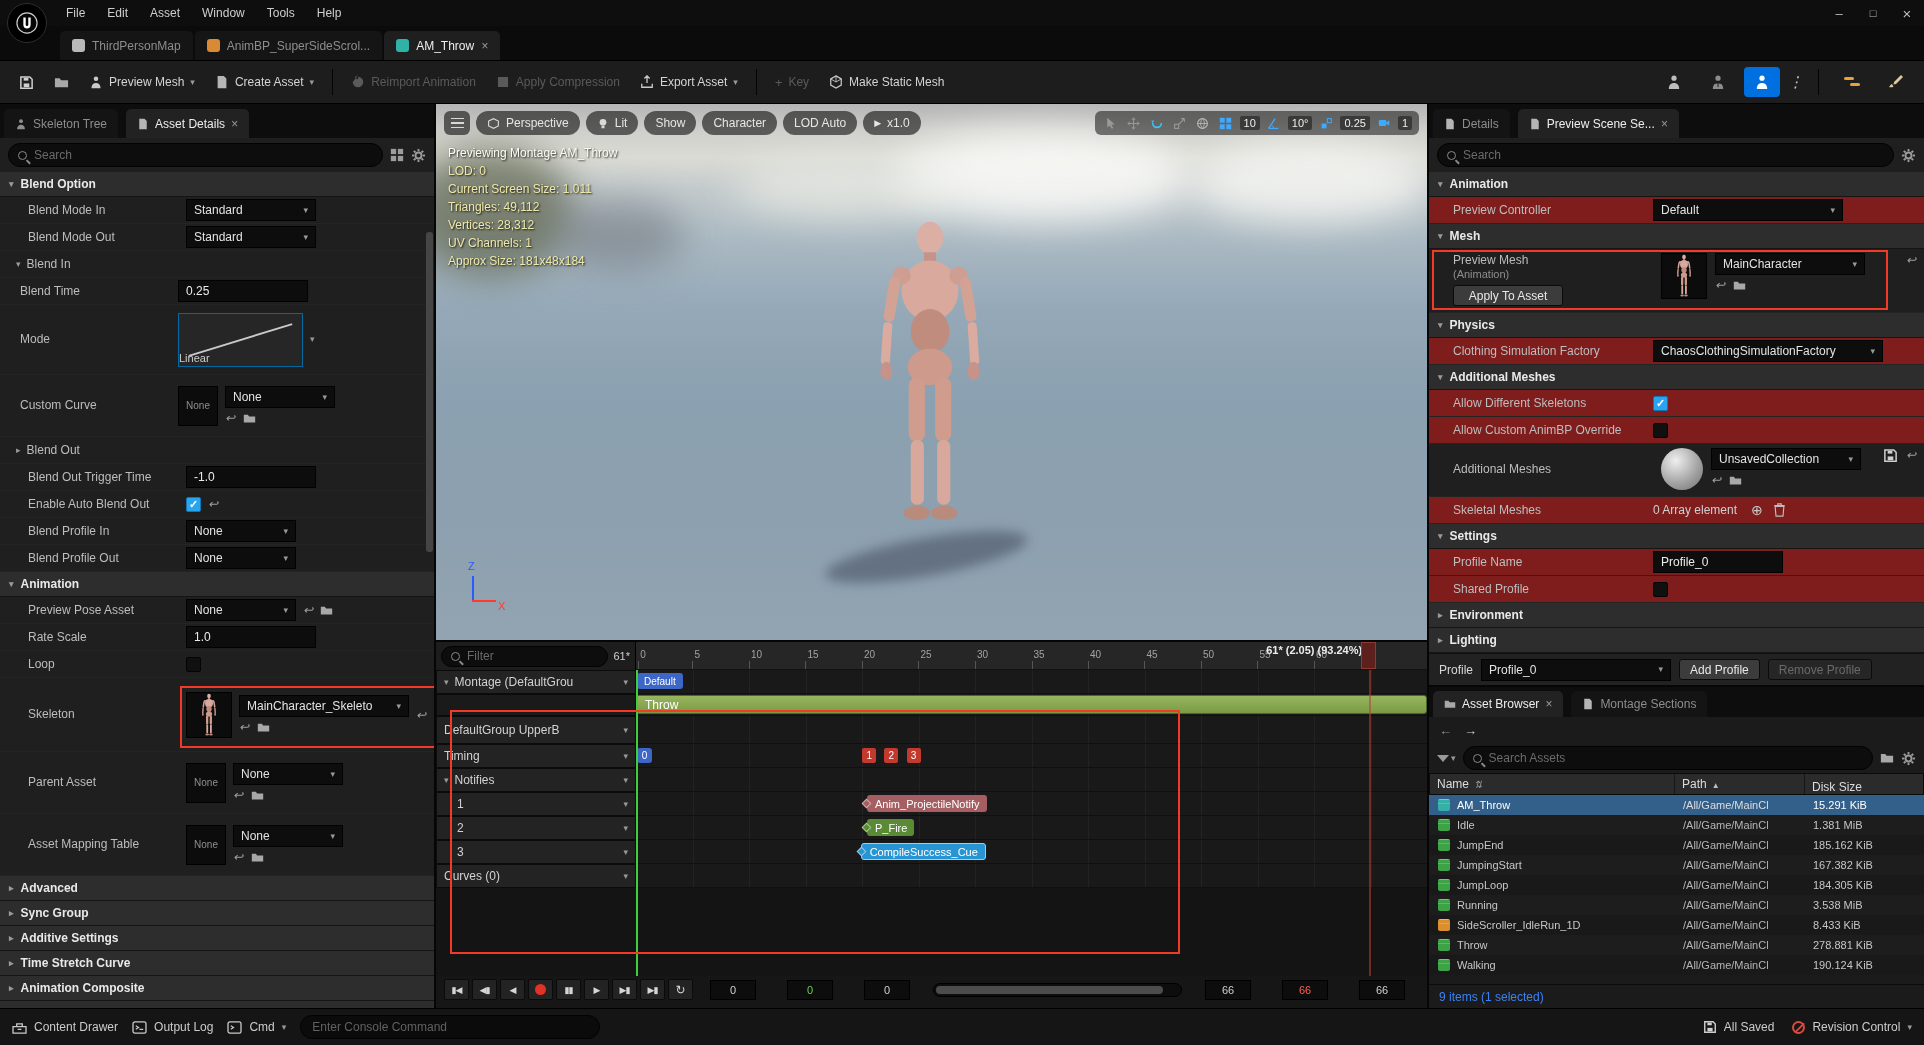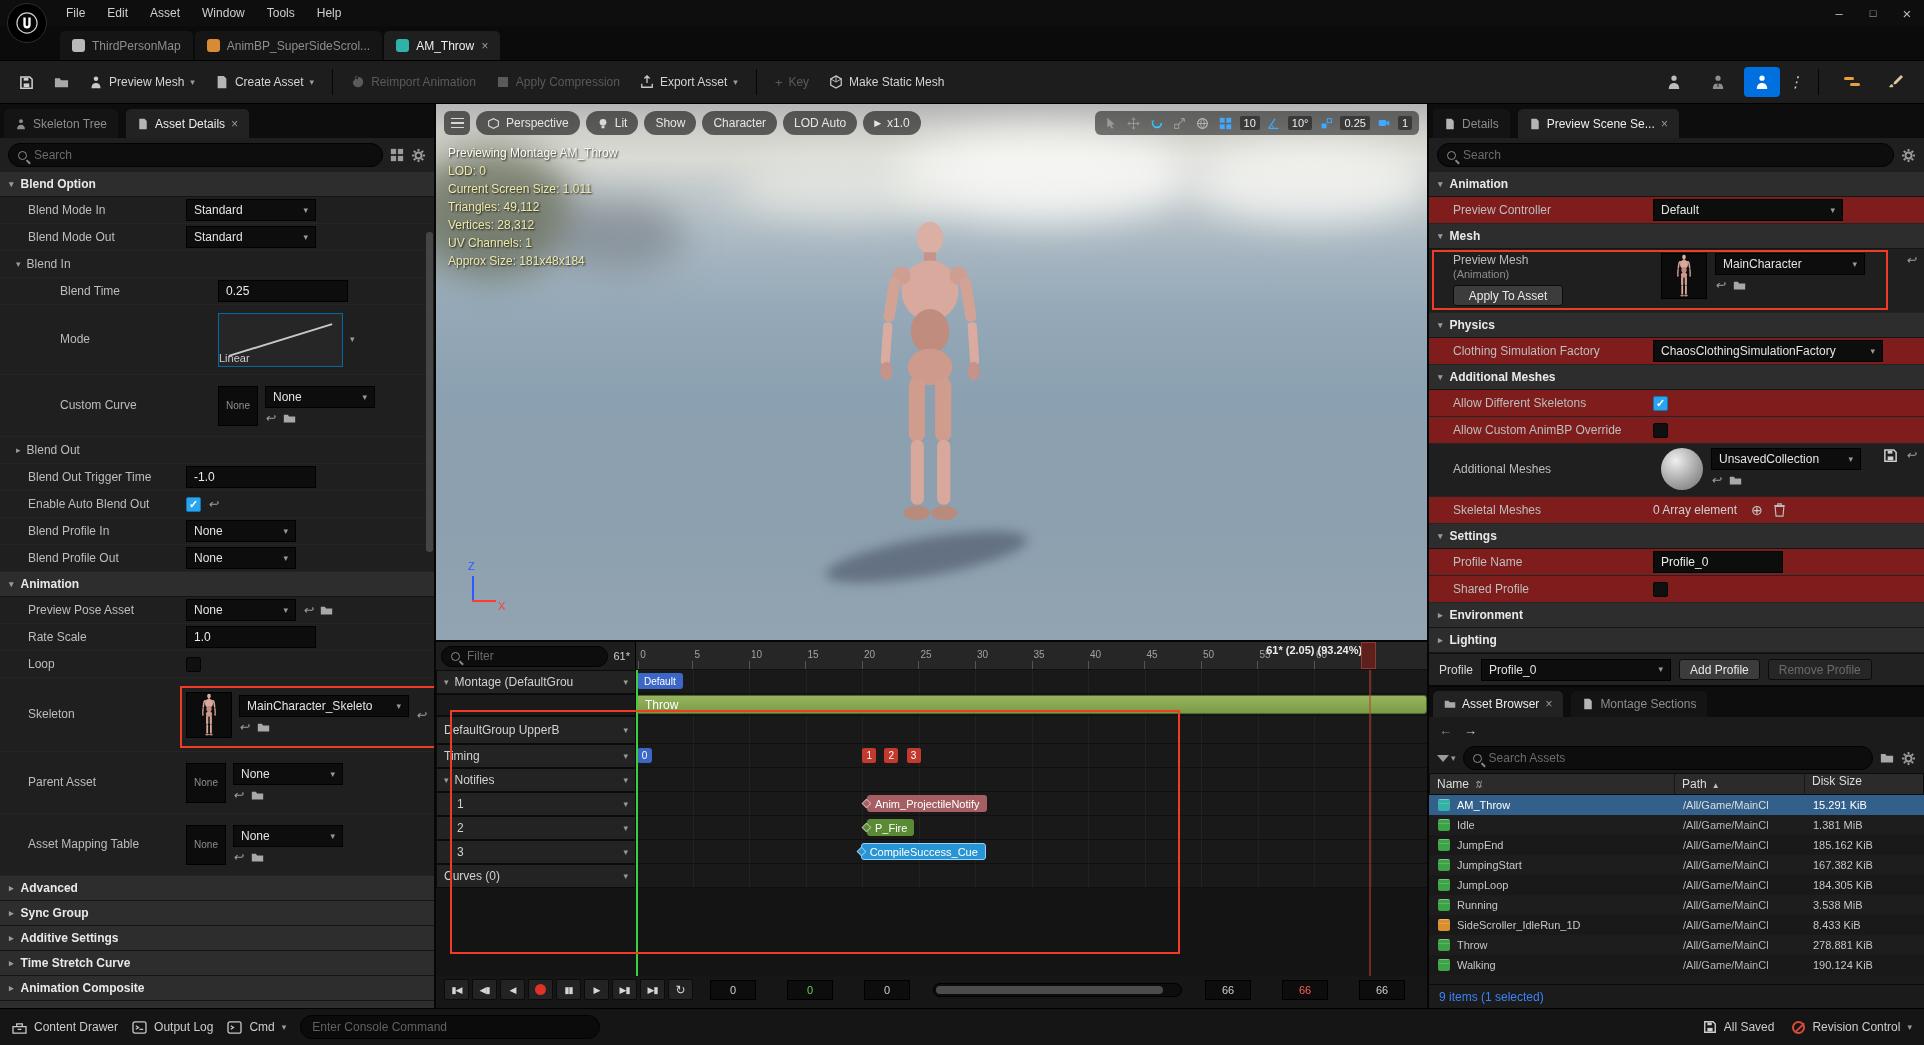--- a/index.html
+++ b/index.html
@@ -40,21 +40,21 @@
 .ptab{height:29px;display:flex;align-items:center;gap:6px;padding:0 11px;background:#141414;color:#8d8d8d;border-radius:5px 5px 0 0;white-space:nowrap}
 .ptab.active{background:#222;color:#ededed}
 .search-row{height:34px;display:flex;align-items:center;padding:4px 8px;gap:7px;background:#1f1f1f;flex-shrink:0}
 .search-box{flex:1;height:24px;background:#0d0d0d;border:1px solid #020202;border-radius:12px;display:flex;align-items:center;padding:0 9px;gap:7px;min-width:0}
 .search-box input{flex:1;background:transparent;border:0;outline:0;color:#ddd;font-size:12px;font-family:inherit;min-width:0}
 .search-box input::placeholder{color:#6b6b6b}
 .icon-search{width:9px;height:9px;border:1.5px solid #8a8a8a;border-radius:50%;position:relative;flex-shrink:0}
 .icon-search::after{content:"";position:absolute;width:5px;height:1.5px;background:#8a8a8a;transform:rotate(45deg);left:7px;top:9px}
 .cat-hdr{height:25px;background:#2d2d2d;border-bottom:1px solid #151515;display:flex;align-items:center;gap:7px;padding:0 9px;color:#e9e9e9;font-weight:bold;flex-shrink:0}
 .prow{min-height:27px;display:flex;align-items:center;padding:2px 8px 2px 28px;background:#1f1f1f;border-bottom:1px solid #242424}
-.prow.ind2{padding-left:60px}
+.prow.ind2{padding-left:20px}
 .prow.group{padding-left:16px;gap:6px}
 .plabel{width:158px;color:#bdbdbd;flex-shrink:0;line-height:1.2}
 .pval{flex:1;display:flex;align-items:center;gap:7px;min-width:0;position:relative}
 .tinput{background:#0d0d0d;border:1px solid #020202;color:#ececec;height:22px;padding:0 7px;font-size:12px;font-family:inherit;outline:0}.w110{width:110px}.w130{width:130px}.w150{width:150px}.w170{width:170px}.w190{width:190px}
 .dd{background:#0d0d0d;border:1px solid #020202;color:#e3e3e3;height:22px;display:flex;align-items:center;justify-content:space-between;gap:8px;padding:0 7px;white-space:nowrap;overflow:hidden}
 .dd span{overflow:hidden;text-overflow:clip}
 .cb{width:15px;height:15px;background:#101010;border:1px solid #040404;border-radius:2px;flex-shrink:0}
 .cb.on{background:#28a5ee;border-color:#1576b3;display:flex;align-items:center;justify-content:center}
 .cb.on::before{content:"✓";color:#fff;font-size:11px;font-weight:bold}
 .i-back{color:#9f9f9f;font-size:12px}.i-back::before{content:"↩"}
@@ -138,21 +138,21 @@
 
 .ab{flex:1;display:flex;flex-direction:column;min-height:0;border-top:2px solid #060606;background:#1b1b1b}
 .ab-nav{height:26px;display:flex;align-items:center;gap:12px;padding:0 10px;flex-shrink:0}
 .arrow-l::before{content:"←";color:#8f8f8f;font-size:13px}
 .arrow-r::before{content:"→";color:#cfcfcf;font-size:13px}
 .ab-search{height:30px;display:flex;align-items:center;gap:7px;padding:0 8px;flex-shrink:0}
 .funnel{width:0;height:0;border-left:6px solid transparent;border-right:6px solid transparent;border-top:7px solid #9a9a9a;position:relative}
 .ab-hdr{height:22px;display:flex;background:#2b2b2b;border:1px solid #0b0b0b;color:#dcdcdc;flex-shrink:0;align-items:center}
 .col-name{flex:1;padding:0 7px;display:flex;align-items:center;gap:5px;border-right:1px solid #171717;height:100%}
 .col-path{width:130px;padding:0 7px;display:flex;align-items:center;gap:5px;border-right:1px solid #171717;height:100%}
-.col-size{width:118px;padding:0 7px;display:flex;align-items:flex-start;height:100%}
+.col-size{width:118px;padding:0 7px;display:flex;align-items:flex-end;height:100%}
 .sort-both::before{content:"⇅";font-size:10px;color:#9a9a9a}
 .sort-up::before{content:"▲";font-size:8px;color:#bdbdbd}
 .ab-rows{flex:1;overflow:hidden}
 .ab-row{height:20px;display:flex;align-items:center;background:#191919;color:#c6c6c6;font-size:11px}
 .ab-row:nth-child(even){background:#1d1d1d}
 .ab-row.selected{background:#33608b;color:#fff}
 .ric{width:12px;height:12px;border-radius:2px;margin:0 7px 0 9px;flex-shrink:0;background-image:linear-gradient(180deg,rgba(255,255,255,.35) 1px,transparent 1px,transparent 4px,rgba(255,255,255,.35) 5px,transparent 5px)}
 .t-seq{background-color:#3da347}.t-bs{background-color:#d98f2e}.t-mont{background-color:#35b0a6}
 .rcell-name{flex:1;overflow:hidden;white-space:nowrap}
 .rcell-path{width:130px;padding:0 7px;overflow:hidden;white-space:nowrap;color:#b5b5b5}

